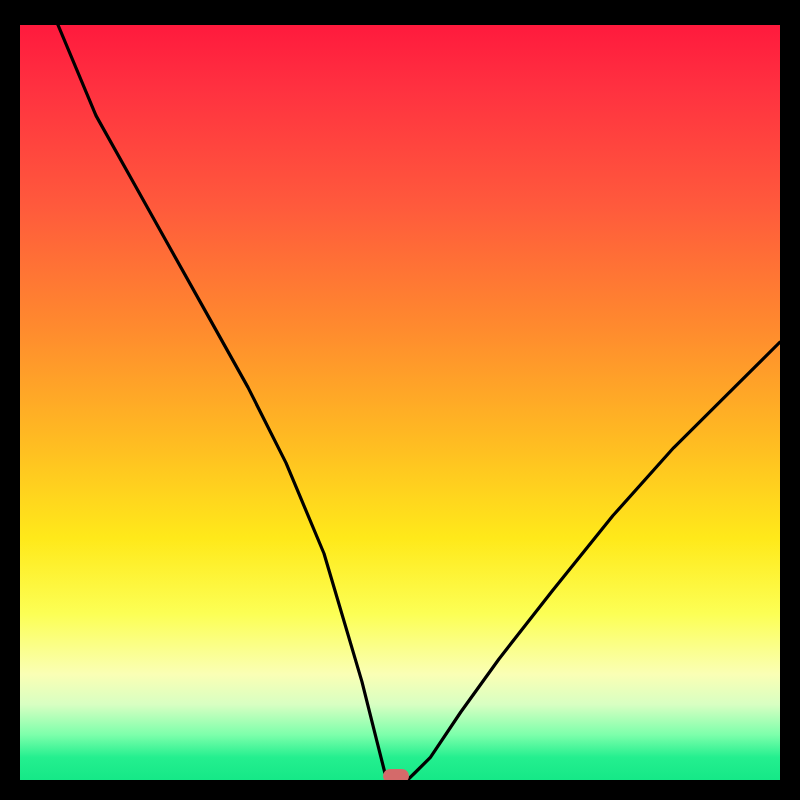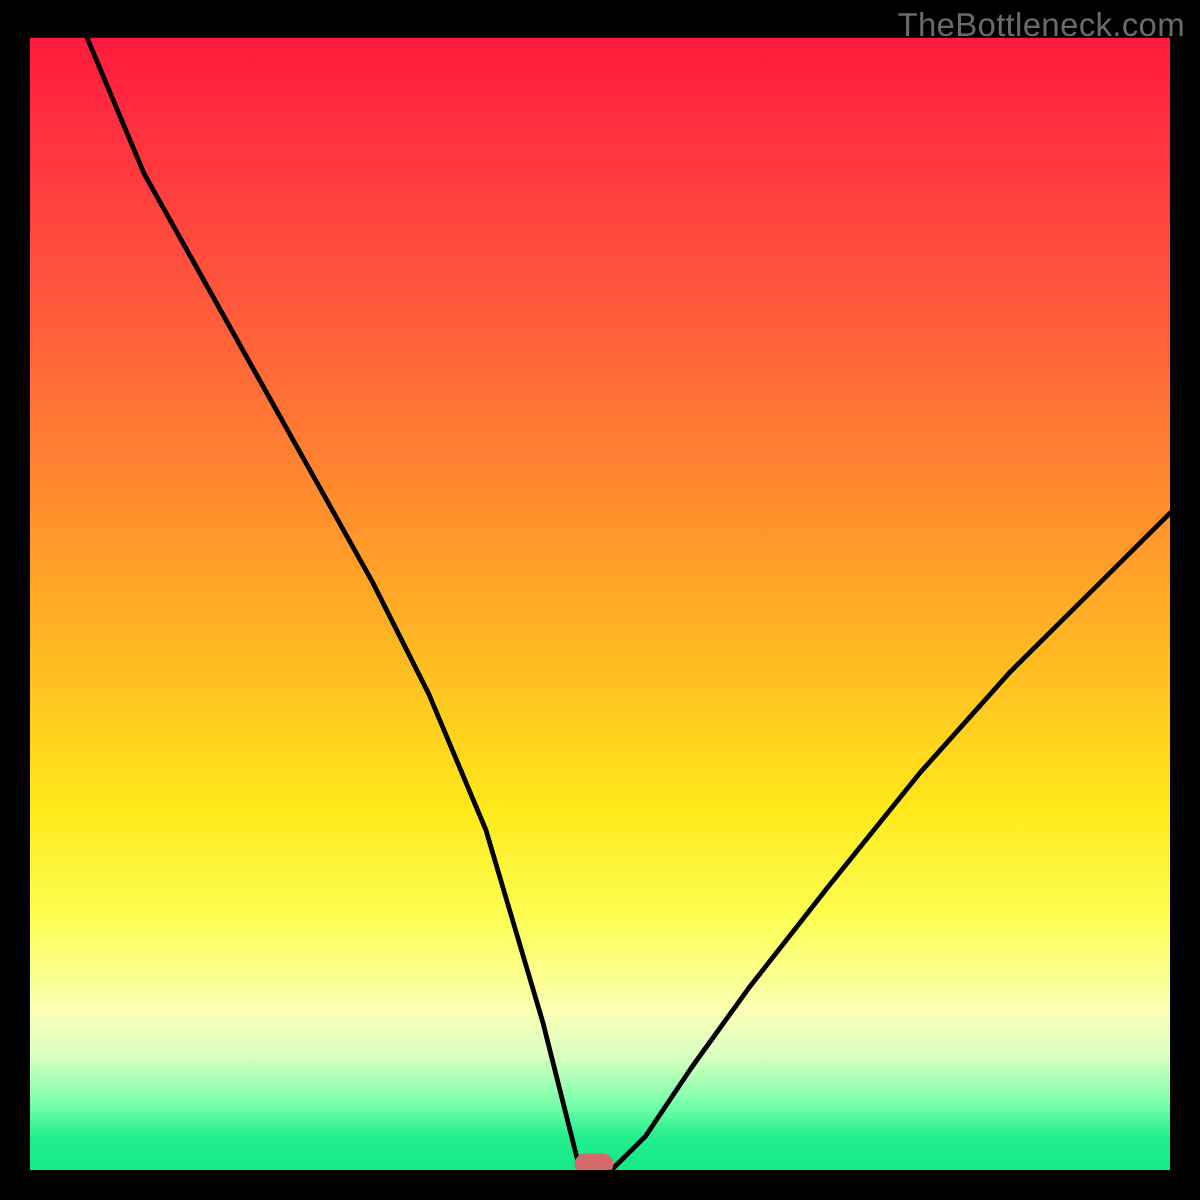--- a/index.html
+++ b/index.html
@@ -70,21 +70,20 @@
     background: #d46a6a;
     z-index: 20;
     transform: translate(-50%, -50%);
   }
 </style>
 </head>
 <body>
 
 <div class="frame">
 
-  <div class="watermark">TheBottleneck.com</div>
 
   <div class="plot-area">
 
     <div class="gradient"></div>
 
     <svg class="curve" viewBox="0 0 760 755" preserveAspectRatio="none">
       <path id="curve-path" d="M0.0 -75.5 L38.0 0.0 L76.0 90.6 L114.0 158.5 L152.0 226.5 L190.0 294.4 L228.0 362.4 L266.0 437.9 L304.0 528.5 L342.0 656.9 L357.2 717.3 L364.8 747.5 L372.4 755.0 L380.0 755.0 L387.6 755.0 L395.2 747.5 L410.4 732.4 L440.8 687.0 L478.8 634.2 L532.0 566.3 L592.8 490.8 L653.6 422.8 L714.4 362.4 L760.0 317.1" fill="none" stroke="#000" stroke-width="3.2" stroke-linejoin="round" stroke-linecap="round"></path>
     </svg>
 
     <div class="marker" id="minimum-marker" style="left: 376.2px; top: 751px;"></div>

